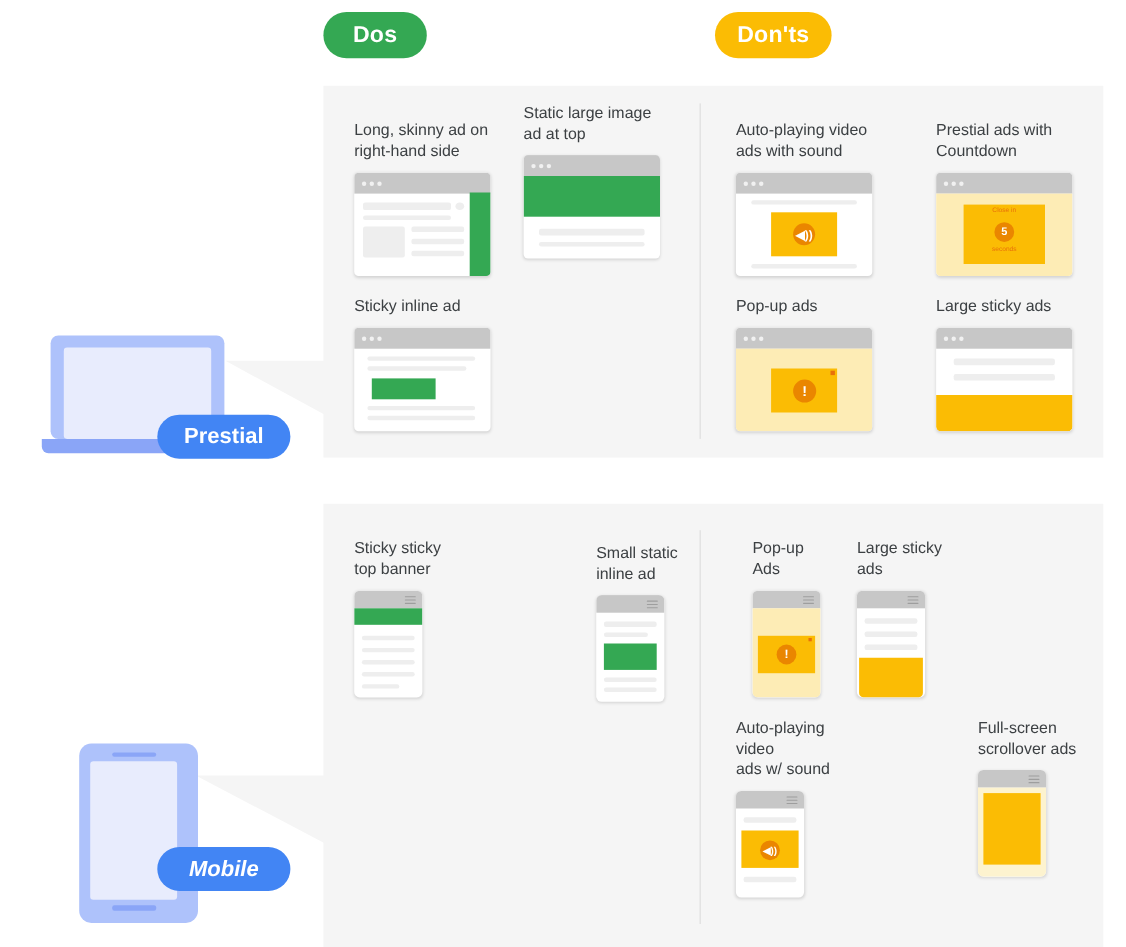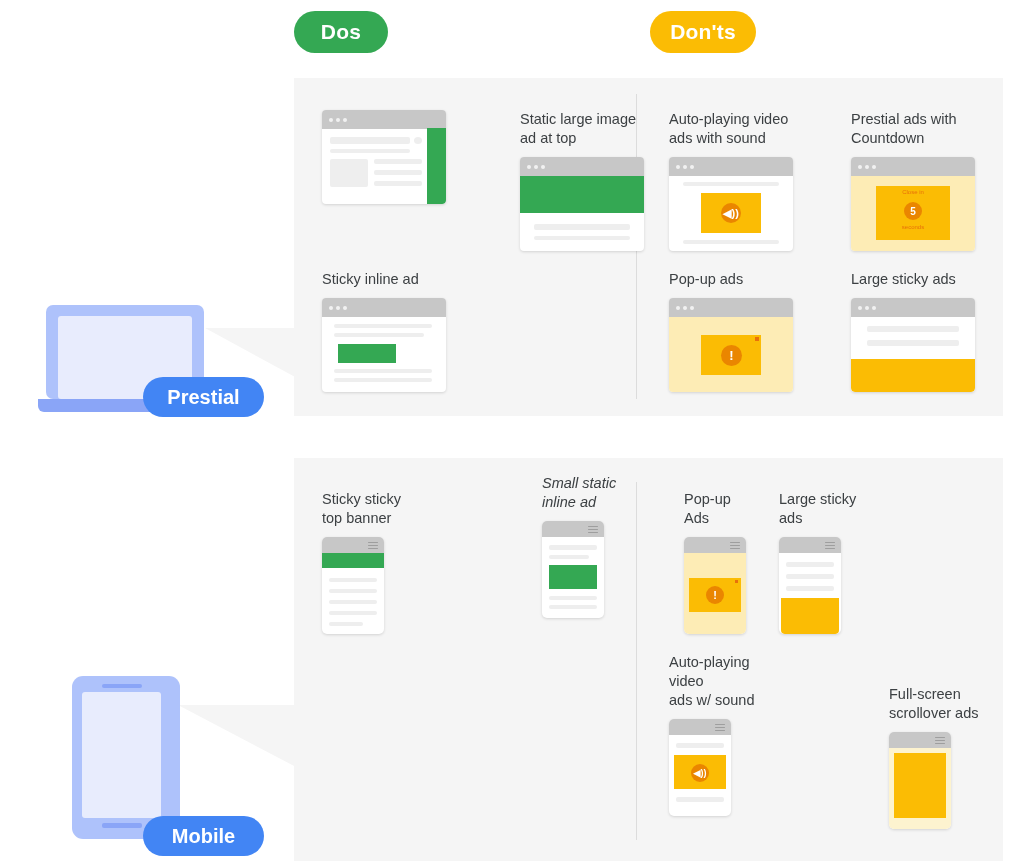--- a/index.html
+++ b/index.html
@@ -164,40 +164,42 @@
   <span>Dos</span>
 </div>
 <div class="pill" id="pill-donts">
   <span>Don'ts</span>
 </div>
 
 <div class="panel" id="panel-desktop">
   <div class="divider" id="divider-desktop"></div>
 
   <div class="card" style="left:28px; top:32px;">
+    <div class="card-label">Long, skinny ad on
+right-hand side</div>
     <div class="browser">
       <div class="chrome">
           <i></i>
           <i></i>
           <i></i>
         </div>
       <div class="body">
         <div class="line" style="left:8px; top:8px; width:80px; height:7px;"></div>
         <div class="line" style="left:92px; top:8px; width:8px; height:7px; border-radius:50%;"></div>
         <div class="line" style="left:8px; top:20px; width:80px; height:4px;"></div>
         <div class="block" style="left:8px; top:30px; width:38px; height:28px;"></div>
         <div class="line" style="left:52px; top:30px; width:48px; height:5px;"></div>
         <div class="line" style="left:52px; top:41px; width:48px; height:5px;"></div>
         <div class="line" style="left:52px; top:52px; width:48px; height:5px;"></div>
         <div class="green" style="left:105px; top:-1px; width:19px; height:76px; border-radius:0 0 3px 0;"></div>
       </div>
     </div>
   </div>
 
-  <div class="card" style="left:182px; top:32px;margin-left:44px;">
+  <div class="card" style="left:182px; top:16px;">
     <div class="card-label">Static large image
 ad at top</div>
     <div class="browser">
       <div class="chrome">
           <i></i>
           <i></i>
           <i></i>
         </div>
       <div class="body">
         <div class="green" style="left:0; top:0; width:124px; height:37px;"></div>
@@ -317,21 +319,21 @@
         <div class="line" style="left:7px; top:25px; width:48px; height:4px;"></div>
         <div class="line" style="left:7px; top:36px; width:48px; height:4px;"></div>
         <div class="line" style="left:7px; top:47px; width:48px; height:4px;"></div>
         <div class="line" style="left:7px; top:58px; width:48px; height:4px;"></div>
         <div class="line" style="left:7px; top:69px; width:34px; height:4px;"></div>
       </div>
     </div>
   </div>
 
 
-  <div class="card" style="left:248px; top:16px; width:100px;font-style:italic;">
+  <div class="card" style="left:248px; top:36px; width:100px;">
     <div class="card-label">Small static
 inline ad</div>
     <div class="phone">
       <div class="chrome">
         <div class="burger">
             <span></span>
             <span></span>
             <span></span>
           </div>
       </div>
@@ -401,21 +403,21 @@
       <div class="body">
         <div class="line" style="left:7px; top:8px; width:48px; height:5px;"></div>
         <div class="yellow" style="left:5px; top:20px; width:52px; height:34px;"></div>
         <div class="badge" style="left:22px; top:29px; width:18px; height:18px; font-size:9px;">◀))</div>
         <div class="line" style="left:7px; top:62px; width:48px; height:5px;"></div>
       </div>
     </div>
   </div>
 
 
-  <div class="card" style="left:595px; top:195px; width:100px;margin-top:32px;">
+  <div class="card" style="left:595px; top:195px; width:100px;">
     <div class="card-label">Full-screen
 scrollover ads</div>
     <div class="phone">
       <div class="chrome">
         <div class="burger">
             <span></span>
             <span></span>
             <span></span>
           </div>
       </div>
@@ -439,15 +441,15 @@
 </div>
 
 <div class="tail" style="left:178px; top:705px; border-width:0 118px 62px 0; border-color:transparent #f5f5f5 transparent transparent;"></div>
 
 <div id="phone-illo">
   <div class="case"></div>
   <div class="speaker"></div>
   <div class="screen"></div>
   <div class="home"></div>
 </div>
-<div class="device-label" id="label-mobile" style="left:143px; top:816px; width:121px; height:40px;">
+<div class="device-label" id="label-mobile" style="left:143px; top:770px; width:121px; height:40px;font-style:italic;">
   <span>Mobile</span>
 </div>
 
 </body></html>

